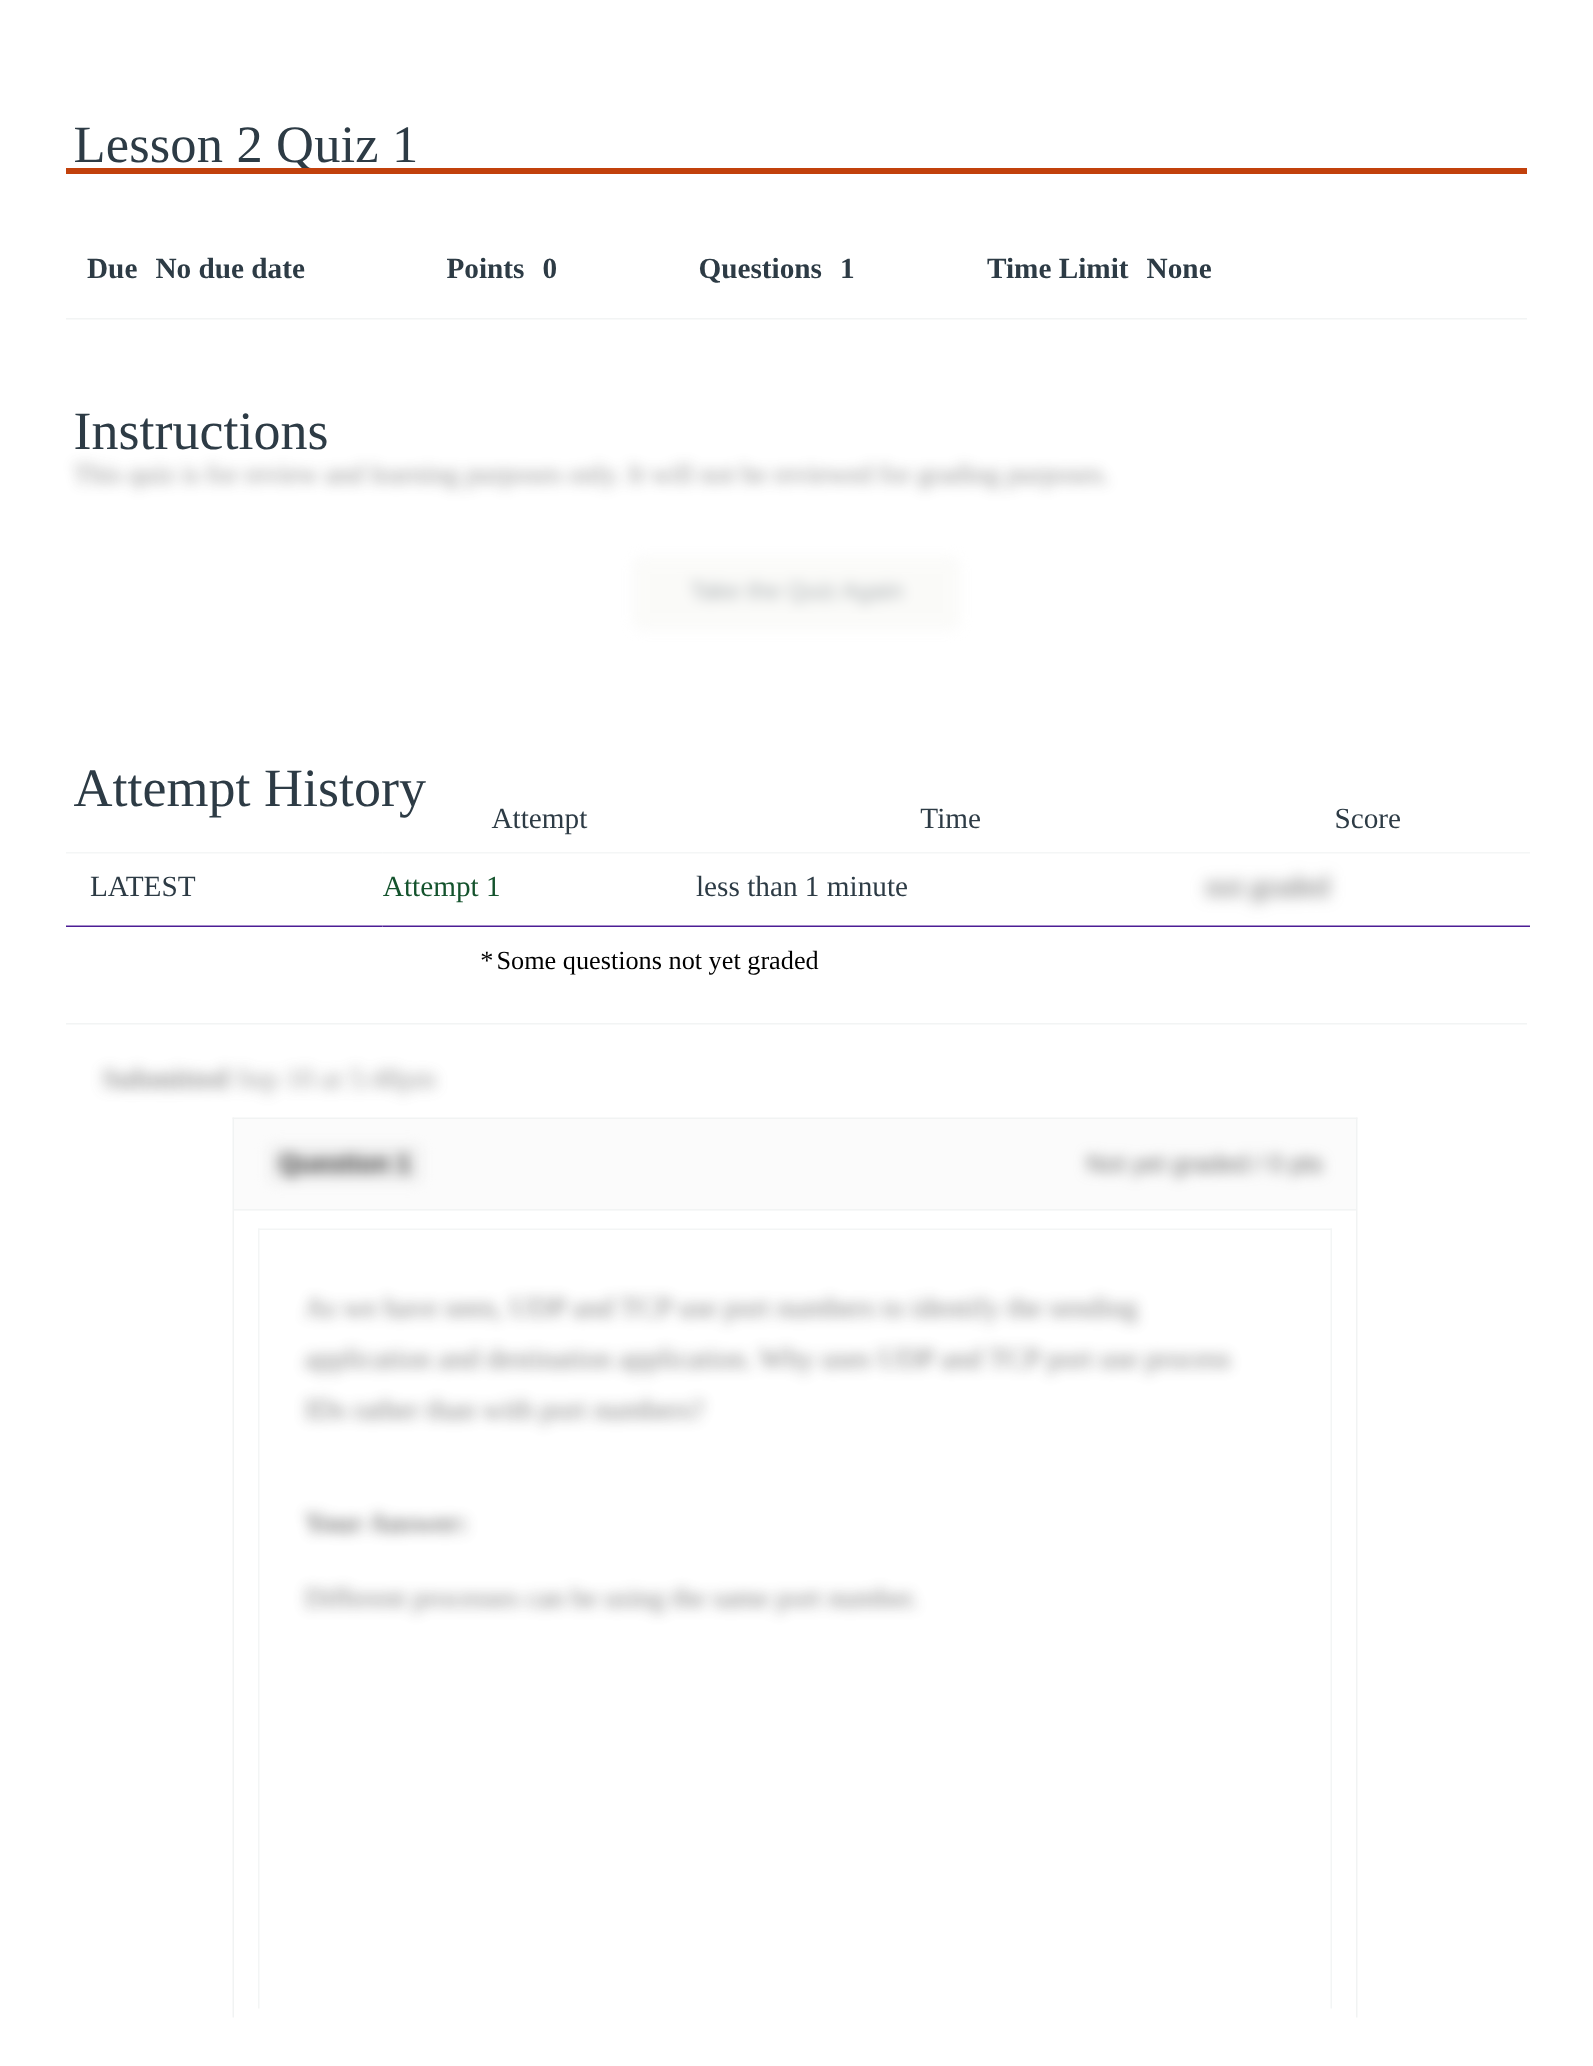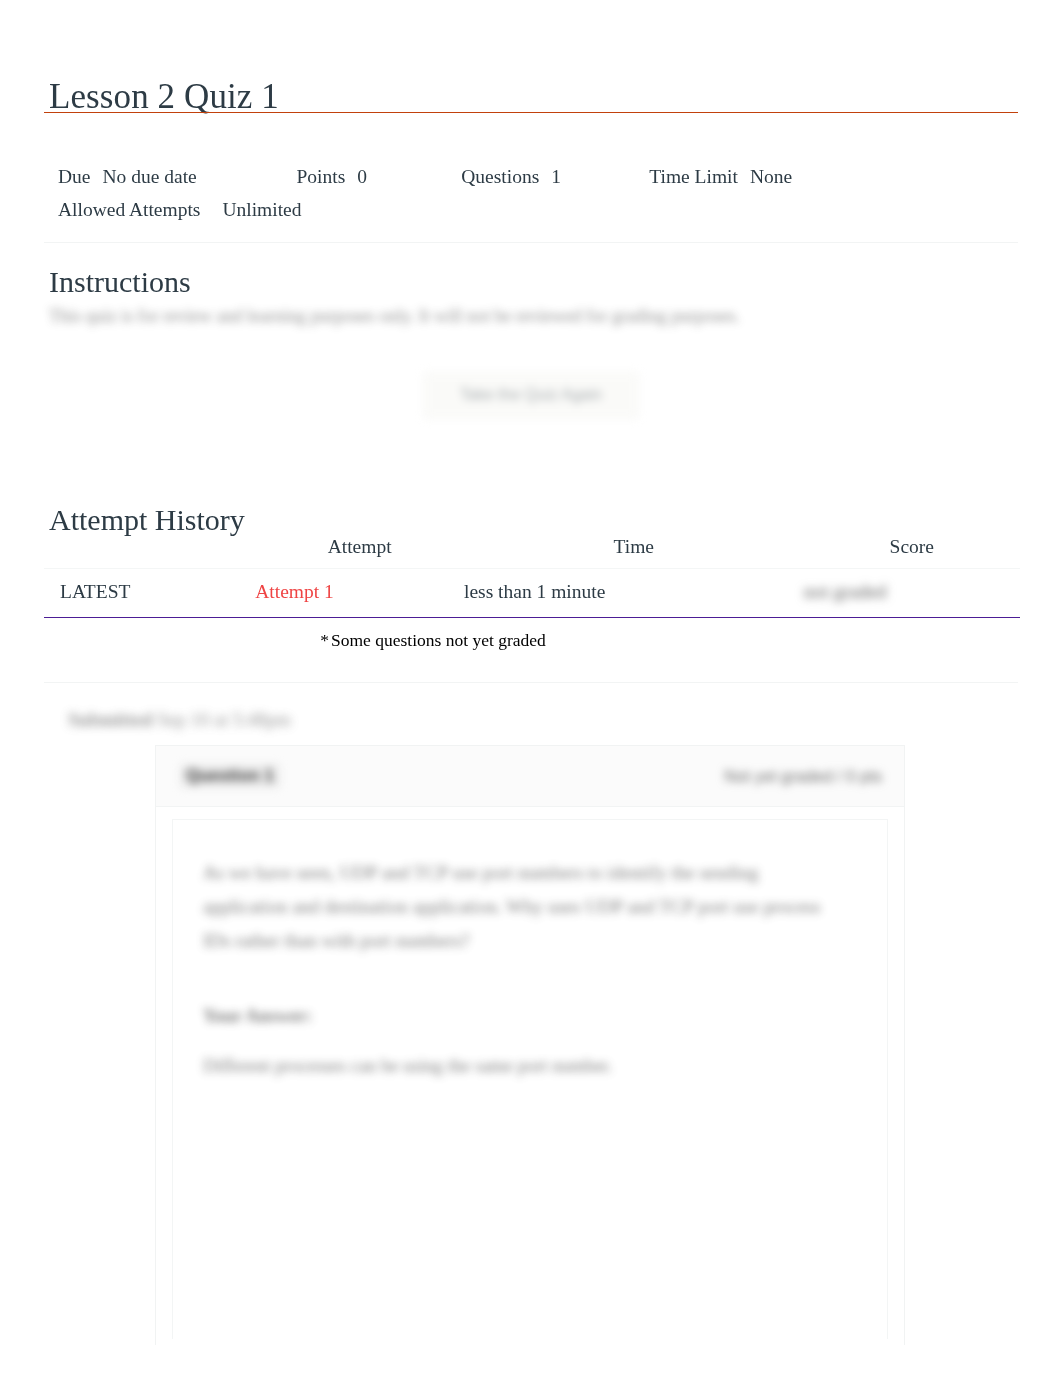--- a/index.html
+++ b/index.html
@@ -35,23 +35,24 @@
     color: #2d3b45;
     letter-spacing: 0.1px;
   }
 
   
   .meta-wrap {
     position: absolute;
     left: 44px;
     top: 112px;
     width: 974px;
-    border-top: 1px solid #c2410c;
+    border-top: 4px solid #c2410c;
     border-bottom: 1px solid #f2f4f4;
     padding: 14px 0 16px 0;
+    font-weight: bold;
   }
   .meta-row {
     display: flex;
     align-items: baseline;
     font-size: 19.5px;
     line-height: 33px;
     color: #2d3b45;
     white-space: nowrap;
   }
   .meta-label { padding-left: 14px; }
@@ -64,21 +65,21 @@
   .m-q-value     { width: 84px; }
   .m-tl-label    { }
   .m-tl-value    { }
   .m-att-label   { }
   .m-att-value   { padding-left: 22px; }
 
   
   .section-heading {
     position: absolute;
     left: 49px;
-    font-size: 30px;
+    font-size: 36px;
     line-height: 38px;
     font-weight: 400;
     color: #2d3b45;
   }
   #instructions-heading { top: 238px; }
   #attempt-history-heading { top: 476px; }
 
   
   .blur-text {
     color: #4a4a4a;
@@ -148,21 +149,21 @@
     padding: 12px 0 14px 0;
     border-bottom: 1px solid #4c1d95;
     vertical-align: middle;
   }
   .col-kept   { width: 198px; padding-left: 16px !important; }
   .col-attempt{ width: 212px; }
   .col-time   { width: 346px; }
   .col-score  { width: 220px; margin-top: 33px; }
 
   .attempt-link {
-    color: #ef4444;
+    color: #14532d;
     text-decoration: none;
     cursor: pointer;
   }
 
   .score-blurred {
     display: inline-block;
     color: #5a5a5a;
     filter: blur(4.8px);
     -webkit-filter: blur(4.8px);
     user-select: none;
@@ -280,24 +281,20 @@
   <div class="meta-wrap">
     <div class="meta-row">
       <span class="meta-label m-due-label">Due</span>
       <span class="meta-value m-due-value">No due date</span>
       <span class="meta-label m-pts-label">Points</span>
       <span class="meta-value m-pts-value">0</span>
       <span class="meta-label m-q-label">Questions</span>
       <span class="meta-value m-q-value">1</span>
       <span class="meta-label m-tl-label">Time Limit</span>
       <span class="meta-value m-tl-value">None</span>
-    </div>
-    <div class="meta-row">
-      <span class="meta-label m-att-label">Allowed Attempts</span>
-      <span class="meta-value m-att-value">Unlimited</span>
     </div>
   </div>
 
   <h2 class="section-heading" id="instructions-heading">Instructions</h2>
   <div class="instructions-body blur-text">This quiz is for review and learning purposes only. It will not be reviewed for grading purposes.</div>
 
   <div class="take-quiz-wrap">
     <button class="take-quiz-btn">Take the Quiz Again</button>
   </div>
 

